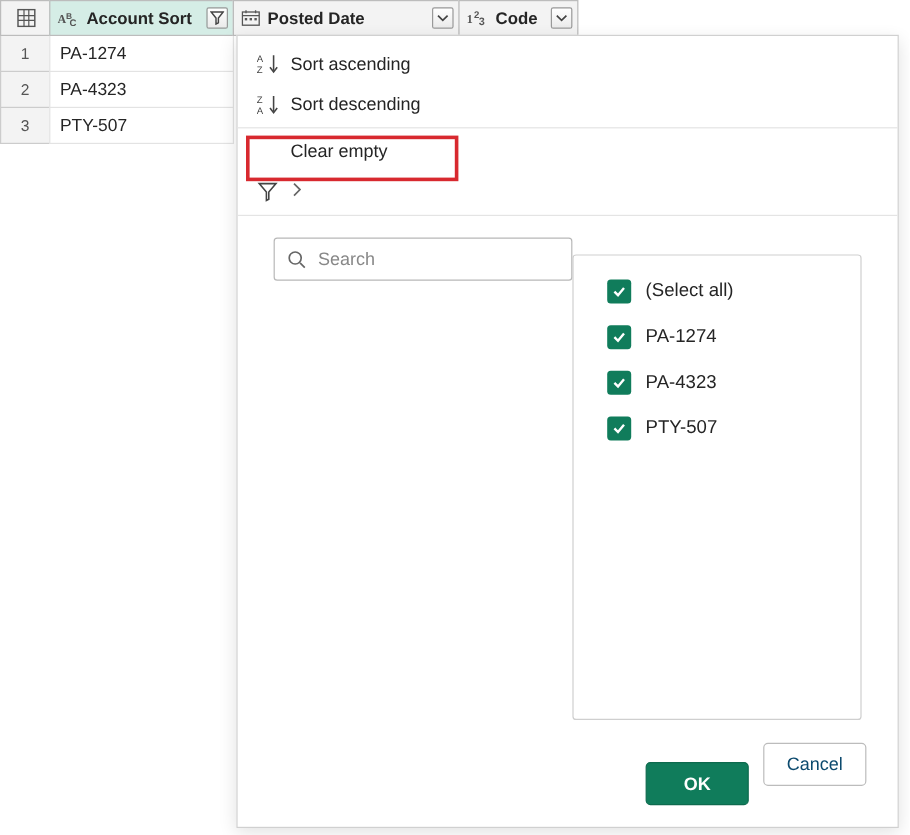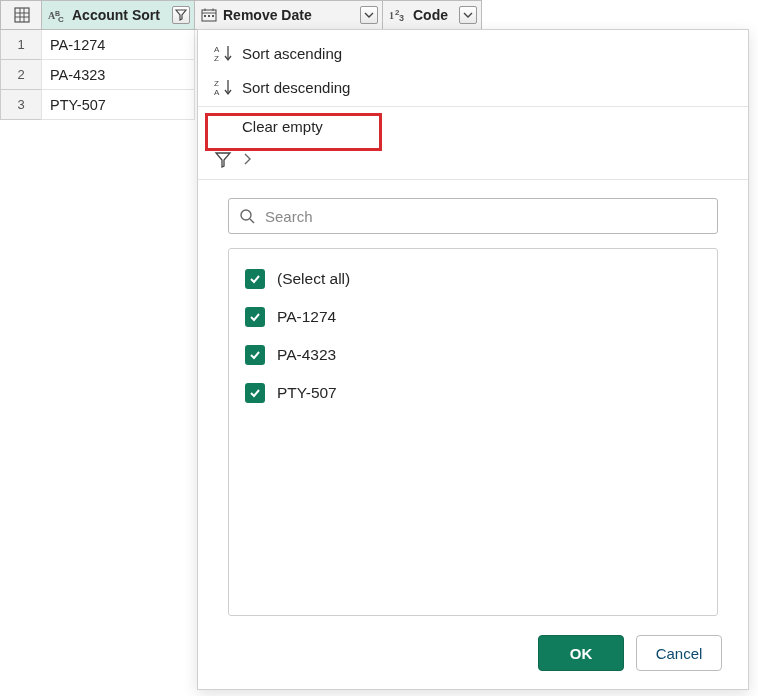--- a/index.html
+++ b/index.html
@@ -98,21 +98,21 @@
     position:absolute;
     left:205px; top:113px;
     width:177px; height:38px;
     border:3px solid #d8292f;
     pointer-events:none;
   }
 
   .filter-body {
     margin:10px 30px 3px 30px;
     flex:1;
-    display:flex; flex-direction:column;
+    display:flex; flex-direction:row;
   }
   .search-box {
     border:1px solid #b8b8b8;
     border-radius:3px;
     height:36px;
     display:flex; align-items:center;
     padding:0 10px;
     color:#777;
     font-size:15px;
   }
@@ -122,21 +122,21 @@
     font-size:15px; color:#333;
     background:transparent;
   }
   .search-box input::placeholder { color:#888; }
 
   .options-box {
     margin-top:14px;
     border:1px solid #cfcfcf;
     border-radius:3px;
     flex:1;
-    padding:14px 16px;
+    padding:14px 28px;
     overflow:auto;
   }
   .opt { display:flex; align-items:center; height:32px; margin-bottom:6px; font-size:15.5px; }
   .chk {
     width:20px; height:20px;
     border-radius:3px;
     background:#107c5b;
     margin-right:12px;
     display:flex; align-items:center; justify-content:center;
   }
@@ -147,21 +147,21 @@
     gap:12px;
     padding:16px 26px 18px 0;
   }
   .btn {
     min-width:86px; height:36px;
     border-radius:4px;
     font-size:15px;
     display:flex; align-items:center; justify-content:center;
     cursor:default;
   }
-  .btn-primary { background:#107c5b; color:#fff; border:1px solid #0e6a4e; font-weight:600; }
+  .btn-primary { background:#107c5b; color:#fff; border:1px solid #0e6a4e; font-weight:600;margin-top:16px; }
   .btn-secondary { background:#fff; color:#0c4a6e; border:1px solid #bcbcbc; }
 </style>
 </head>
 <body>
 
 <div class="grid">
   <div class="grid-header">
     <div class="hdr-cell col-handle">
       <svg width="16" height="16" viewBox="0 0 16 16">
           <rect x="1" y="1" width="14" height="14" fill="none" stroke="#555" stroke-width="1.2"></rect>
@@ -191,21 +191,21 @@
         <svg width="16" height="14" viewBox="0 0 16 14">
             <rect x="1" y="2" width="14" height="11" fill="none" stroke="#555" stroke-width="1.1"></rect>
             <line x1="1" y1="5" x2="15" y2="5" stroke="#555"></line>
             <line x1="4" y1="0.5" x2="4" y2="3" stroke="#555" stroke-width="1.1"></line>
             <line x1="12" y1="0.5" x2="12" y2="3" stroke="#555" stroke-width="1.1"></line>
             <rect x="3" y="7" width="2" height="2" fill="#555"></rect>
             <rect x="7" y="7" width="2" height="2" fill="#555"></rect>
             <rect x="11" y="7" width="2" height="2" fill="#555"></rect>
           </svg>
       </span>
-      <span class="hdr-label">Remove Date</span>
+      <span class="hdr-label">Posted Date</span>
       <span class="drop-btn">
         <svg width="10" height="10" viewBox="0 0 10 10">
             <path d="M1 3 L5 7 L9 3" fill="none" stroke="#444" stroke-width="1.4"></path>
           </svg>
       </span>
     </div>
     <div class="hdr-cell col-sales">
       <span class="type-ico">
         <svg width="18" height="14" viewBox="0 0 18 14">
             <text x="0" y="11" font-size="10" fill="#555" font-family="Segoe UI">1</text>

